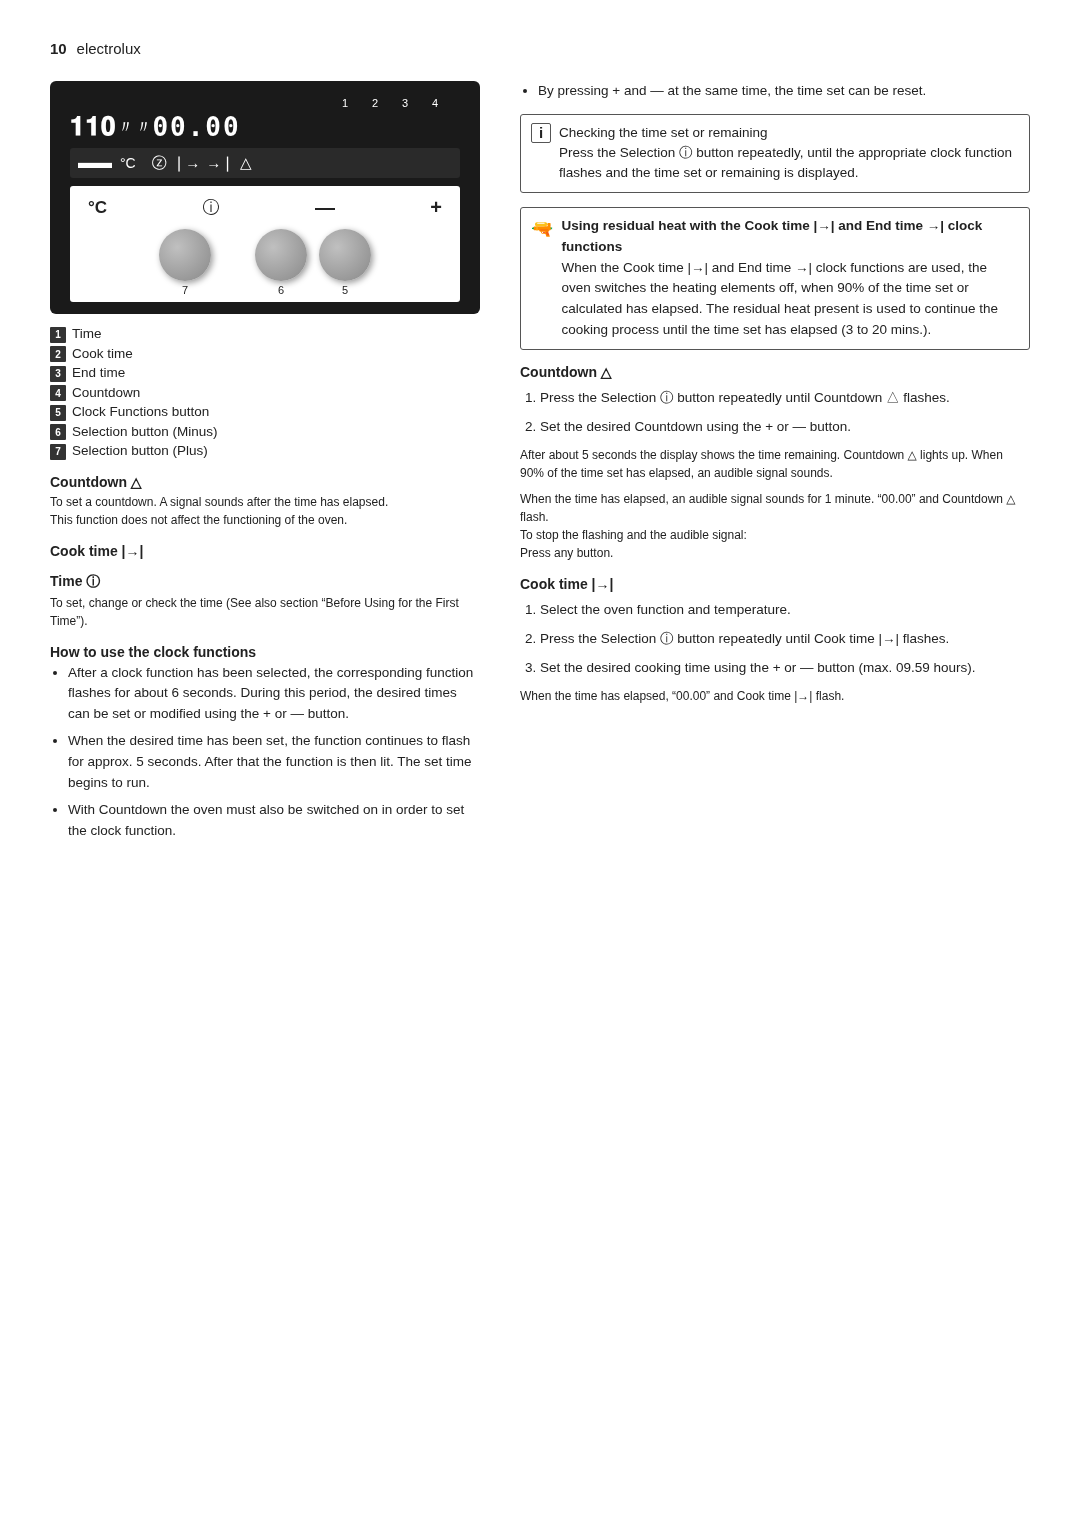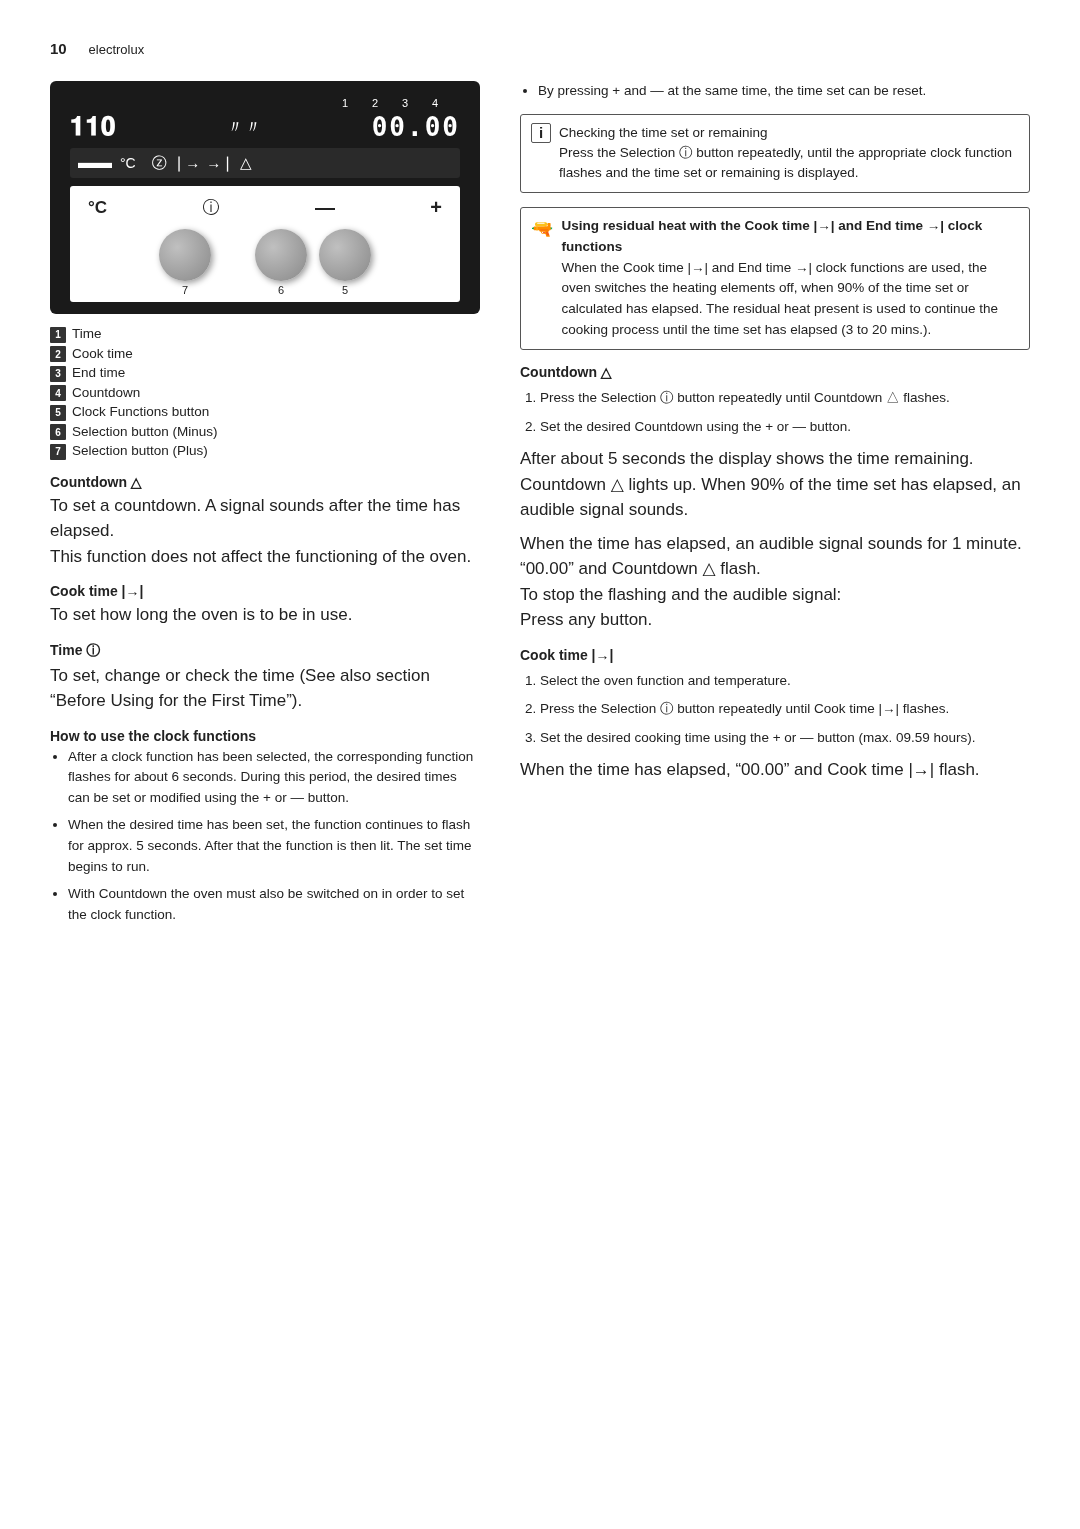--- a/index.html
+++ b/index.html
@@ -28,23 +28,21 @@
     .oven-diagram {
       background: #1a1a1a;
       border-radius: 6px;
       padding: 16px 20px 12px 20px;
       margin-bottom: 10px;
       position: relative;
     }
     .display-row {
       display: flex;
       align-items: center;
-      gap: 8px;
       margin-bottom: 6px;
-      justify-content: space-between;
     }
     .num-labels {
       display: flex;
       gap: 0;
       justify-content: flex-end;
       color: #fff;
       font-size: 11px;
       margin-bottom: 2px;
       padding-right: 10px;
     }
@@ -84,21 +82,21 @@
     
     .section {
       margin-bottom: 14px;
     }
     .section-title {
       font-weight: bold;
       font-size: 14px;
       margin-bottom: 3px;
     }
     .section-text {
-      font-size: 17px;
+      font-size: 12px;
       line-height: 1.5;
     }
     .bullet-list {
       list-style: disc;
       padding-left: 18px;
       font-size: 13.5px;
       line-height: 1.55;
     }
     .bullet-list li {
       margin-bottom: 6px;
@@ -153,21 +151,21 @@
     }
 
     .mt8 { margin-top: 8px; }
     .bold { font-weight: bold; }
   </style>
 </head>
 <body>
 
 <div style="margin-bottom:24px;">
   <span style="font-weight:bold;font-size:15px;">10</span>
-  <span style="font-size:13px; margin-left:18px;">electrolux</span>
+  <span style="font-size:15px; margin-left:6px;">electrolux</span>
 </div>
 
 <div class="two-col">
 
   <div class="left-col">
 
     <div class="section">
 
       <div class="oven-diagram">
         <div class="num-labels">
@@ -256,23 +254,20 @@
     <div class="section">
       <div class="section-title">Countdown △</div>
       <div class="section-text">
         To set a countdown. A signal sounds after the time has elapsed.<br>
         This function does not affect the functioning of the oven.
       </div>
     </div>
 
     <div class="section">
       <div class="section-title">Cook time |→|</div>
-      <div class="section-text">
-        To set how long the oven is to be in use.
-      </div>
     </div>
 
 
     <div class="section">
       <div class="section-title">Time ⓘ</div>
       <div class="section-text">
         To set, change or check the time (See also section “Before Using for the First Time”).
       </div>
     </div>
 

